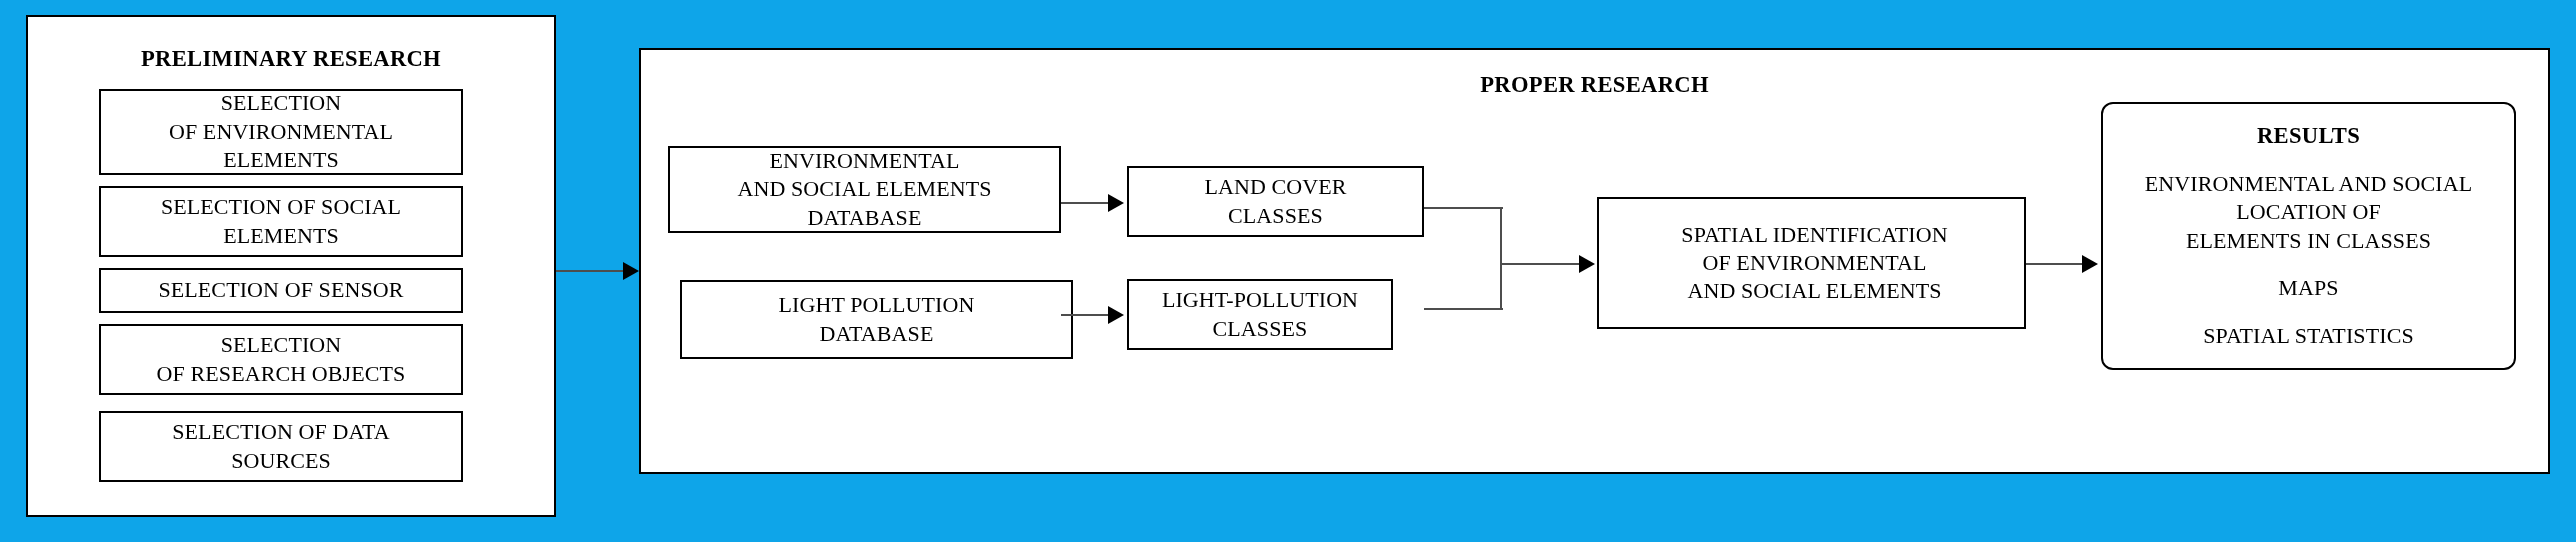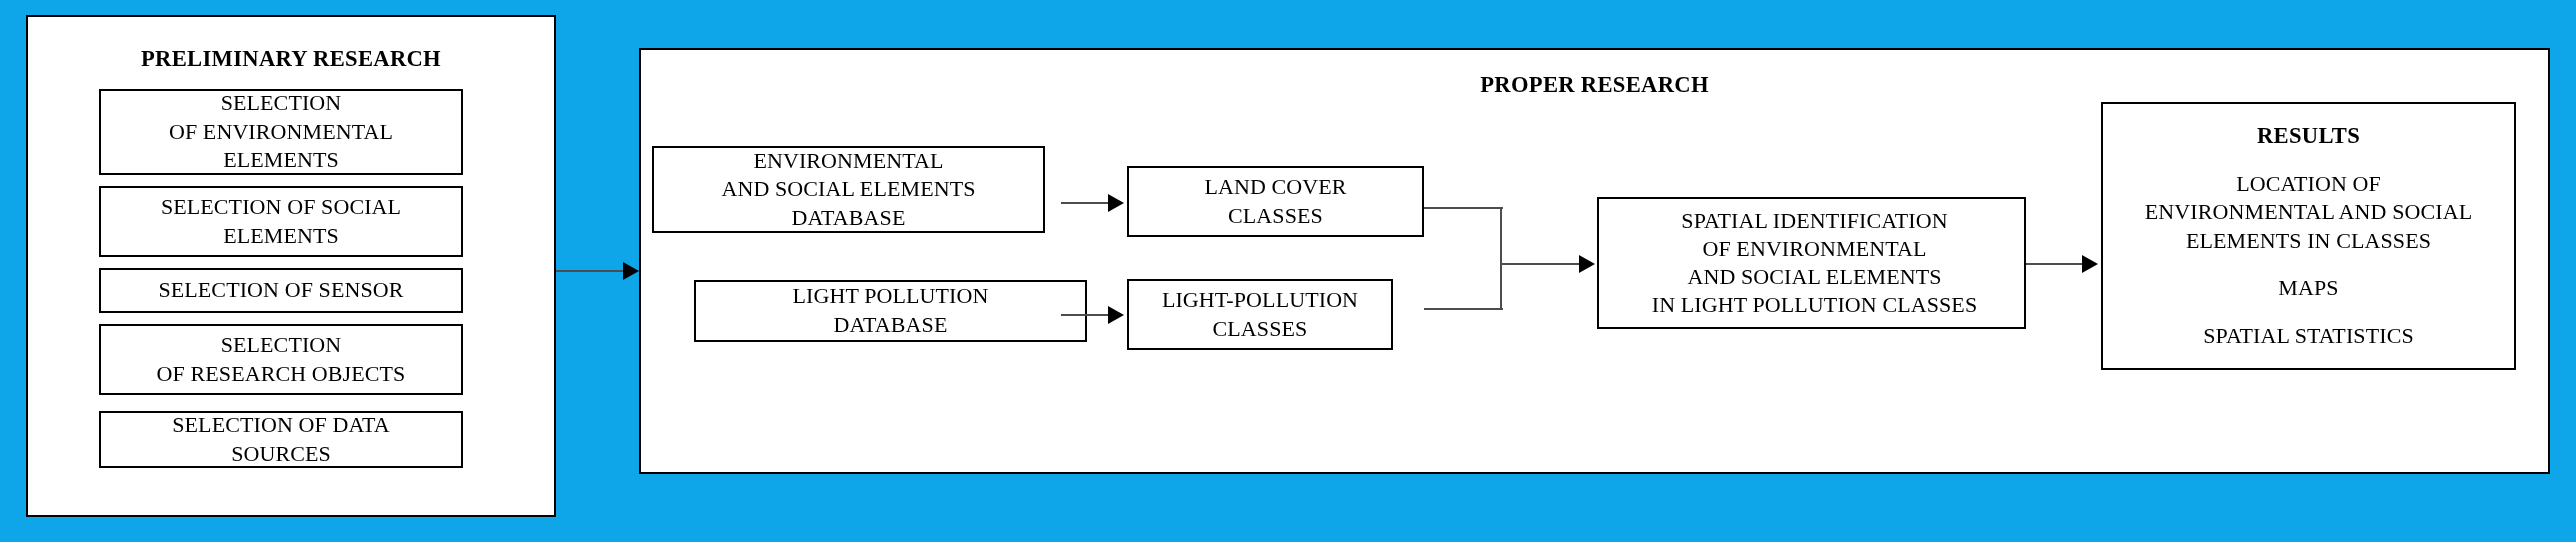--- a/index.html
+++ b/index.html
@@ -112,39 +112,39 @@
 
   <div class="box" style="left:99px; top:268px; width:364px; height:45px;">
     <span class="line">SELECTION OF SENSOR</span>
   </div>
 
   <div class="box" style="left:99px; top:324px; width:364px; height:71px;">
     <span class="line">SELECTION</span>
     <span class="line">OF RESEARCH OBJECTS</span>
   </div>
 
-  <div class="box" style="left:99px; top:411px; width:364px; height:57px;">
+  <div class="box" style="left:99px; top:411px; width:364px; height:71px;">
     <span class="line">SELECTION OF DATA</span>
     <span class="line">SOURCES</span>
   </div>
 
   <div class="hline" style="left:556px; top:270px; width:68px;"></div>
   <div class="arrowhead" style="left:623px; top:262px;"></div>
 
   <div class="panel" style="left:639px; top:48px; width:1911px; height:426px;">
     <div class="panel-title" style="top:22px;">PROPER RESEARCH</div>
   </div>
 
-  <div class="box" style="left:652px; top:146px; width:393px; height:87px;">
+  <div class="box" style="left:668px; top:146px; width:393px; height:87px;">
     <span class="line">ENVIRONMENTAL</span>
     <span class="line">AND SOCIAL ELEMENTS</span>
     <span class="line">DATABASE</span>
   </div>
 
-  <div class="box" style="left:694px; top:280px; width:393px; height:62px;">
+  <div class="box" style="left:680px; top:280px; width:393px; height:79px;">
     <span class="line">LIGHT POLLUTION</span>
     <span class="line">DATABASE</span>
   </div>
 
   <div class="hline" style="left:1061px; top:202px; width:48px;"></div>
   <div class="arrowhead" style="left:1108px; top:194px;"></div>
 
   <div class="hline" style="left:1061px; top:314px; width:48px;"></div>
   <div class="arrowhead" style="left:1108px; top:306px;"></div>
 
@@ -161,32 +161,31 @@
   <div class="hline" style="left:1424px; top:207px; width:79px;"></div>
   <div class="hline" style="left:1424px; top:308px; width:79px;"></div>
   <div class="vline" style="left:1500px; top:207px; height:103px;"></div>
   <div class="hline" style="left:1500px; top:263px; width:80px;"></div>
   <div class="arrowhead" style="left:1579px; top:255px;"></div>
 
   <div class="box tight" style="left:1597px; top:197px; width:429px; height:132px;">
     <span class="line">SPATIAL IDENTIFICATION</span>
     <span class="line">OF ENVIRONMENTAL</span>
     <span class="line">AND SOCIAL ELEMENTS</span>
-    <span class="line">IN LIGHT POLLUTION CLASSES</span>
   </div>
 
   <div class="hline" style="left:2026px; top:263px; width:57px;"></div>
   <div class="arrowhead" style="left:2082px; top:255px;"></div>
 
-  <div class="box" style="left:2101px; top:102px; width:415px; height:268px; justify-content:center;">
+  <div class="box" style="left:2101px; top:102px; width:415px; height:268px; justify-content:center;border-radius:12px;">
     <div class="results-title">RESULTS</div>
 
     <div class="results-group">
+      <span class="line">ENVIRONMENTAL AND SOCIAL</span>
       <span class="line">LOCATION OF</span>
-      <span class="line">ENVIRONMENTAL AND SOCIAL</span>
       <span class="line">ELEMENTS IN CLASSES</span>
     </div>
 
     <div class="results-group">
       <span class="line">MAPS</span>
     </div>
 
     <div class="results-group">
       <span class="line">SPATIAL STATISTICS</span>
     </div>

